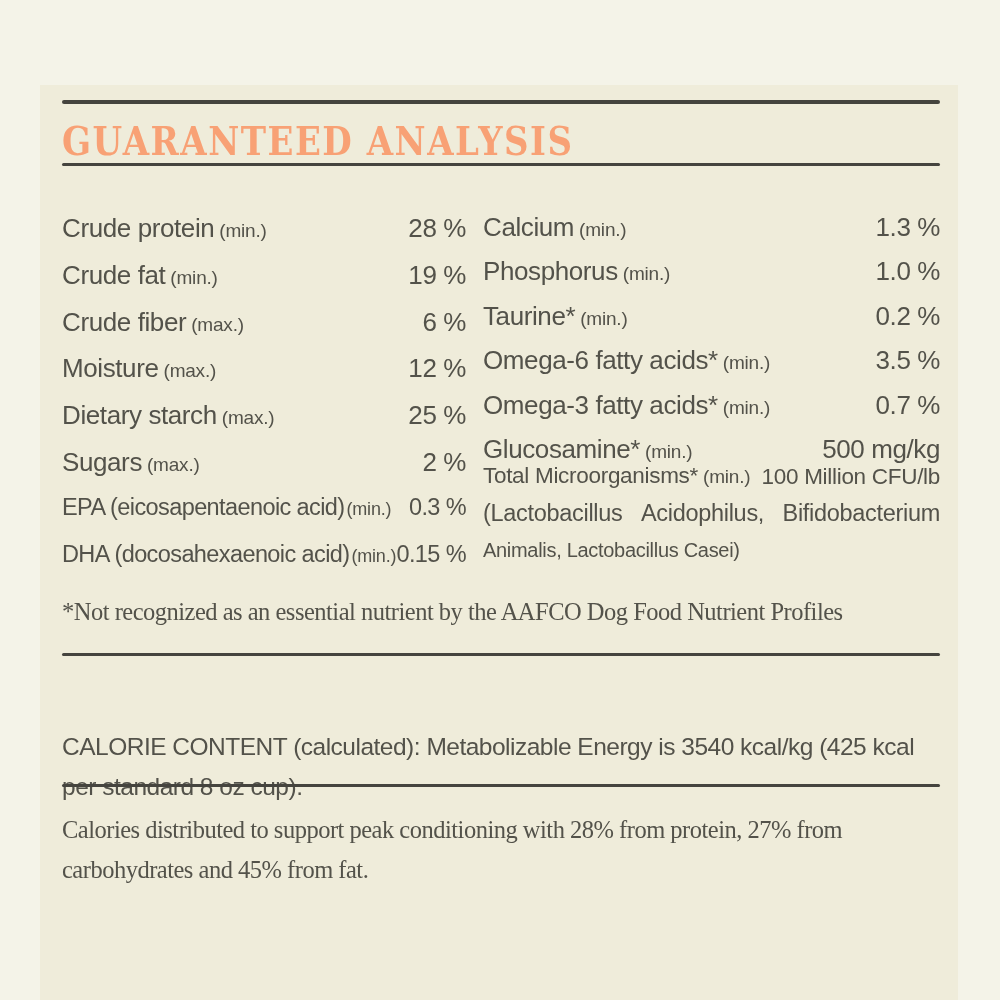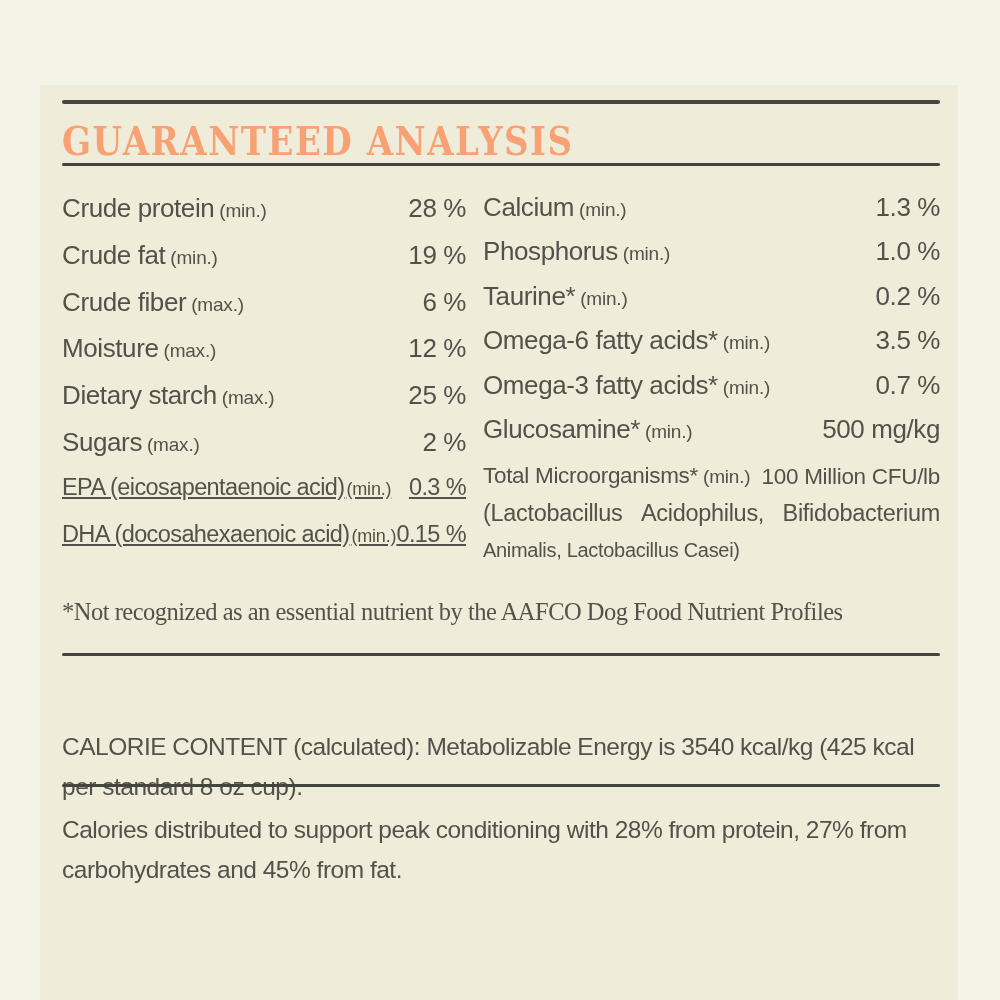--- a/index.html
+++ b/index.html
@@ -35,39 +35,39 @@
   .col{position:absolute;top:185px;}
   .col-left{left:62px;width:404px;}
   .col-right{left:483px;width:457px;}
   .row{
     display:flex;justify-content:space-between;align-items:baseline;
     font-size:26px;letter-spacing:-0.4px;
     height:46.8px;box-sizing:border-box;padding-top:8px;
   }
   .col-right .row{height:44.4px;padding-top:7px;}
   .row .lbl{white-space:nowrap;}
-  .row .val{white-space:nowrap;text-align:right;}
+  .row .val{white-space:nowrap;text-align:right;margin-top:20px;}
   .q{font-size:19px;letter-spacing:-0.2px;margin-left:5px;}
-  .row.tight{font-size:23.5px;letter-spacing:-0.6px;text-decoration:underline;}
+  .row.tight{font-size:23.5px;letter-spacing:-0.6px;}
   .row.tight .q{font-size:18px;margin-left:2px;}
   .micro{margin-top:6px;font-size:22.5px;letter-spacing:-0.3px;line-height:37px;}
   .micro-line1{display:flex;justify-content:space-between;align-items:flex-end;white-space:nowrap;}
   .micro-line1 .q{margin-right:2px;}
   .micro-line2{display:flex;justify-content:space-between;font-size:23.5px;}
   .micro-line3{font-size:20px;}
   .footnote{
     position:absolute;left:62px;top:598px;width:878px;
     font-size:24.5px;letter-spacing:-0.5px;white-space:nowrap;font-family:Liberation Serif, serif;
   }
   .para{
     position:absolute;left:62px;width:880px;
     font-size:24.5px;letter-spacing:-0.5px;line-height:40px;
   }
   #calorie-content{top:688px;margin-top:39px;}
-  #calorie-distribution{top:810px;}
+  #calorie-distribution{top:810px;font-family:Liberation Serif, serif;}
 </style>
 </head>
 <body>
 
 <div class="page">
   <div class="label-sheet"></div>
 
   <div class="rule" id="rule-top"></div>
   <div class="heading">GUARANTEED ANALYSIS</div>
   <div class="rule thin" id="rule-under-heading"></div>

